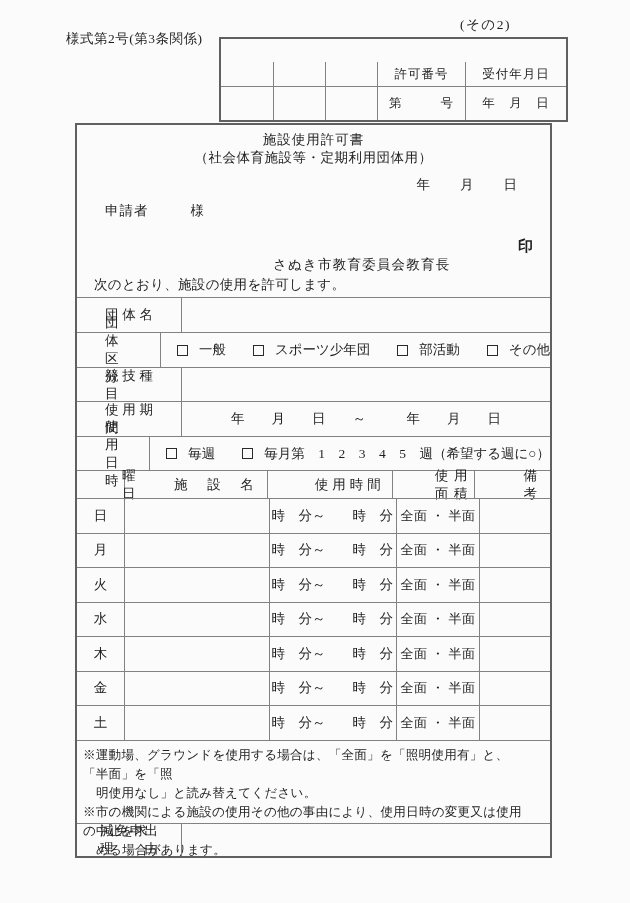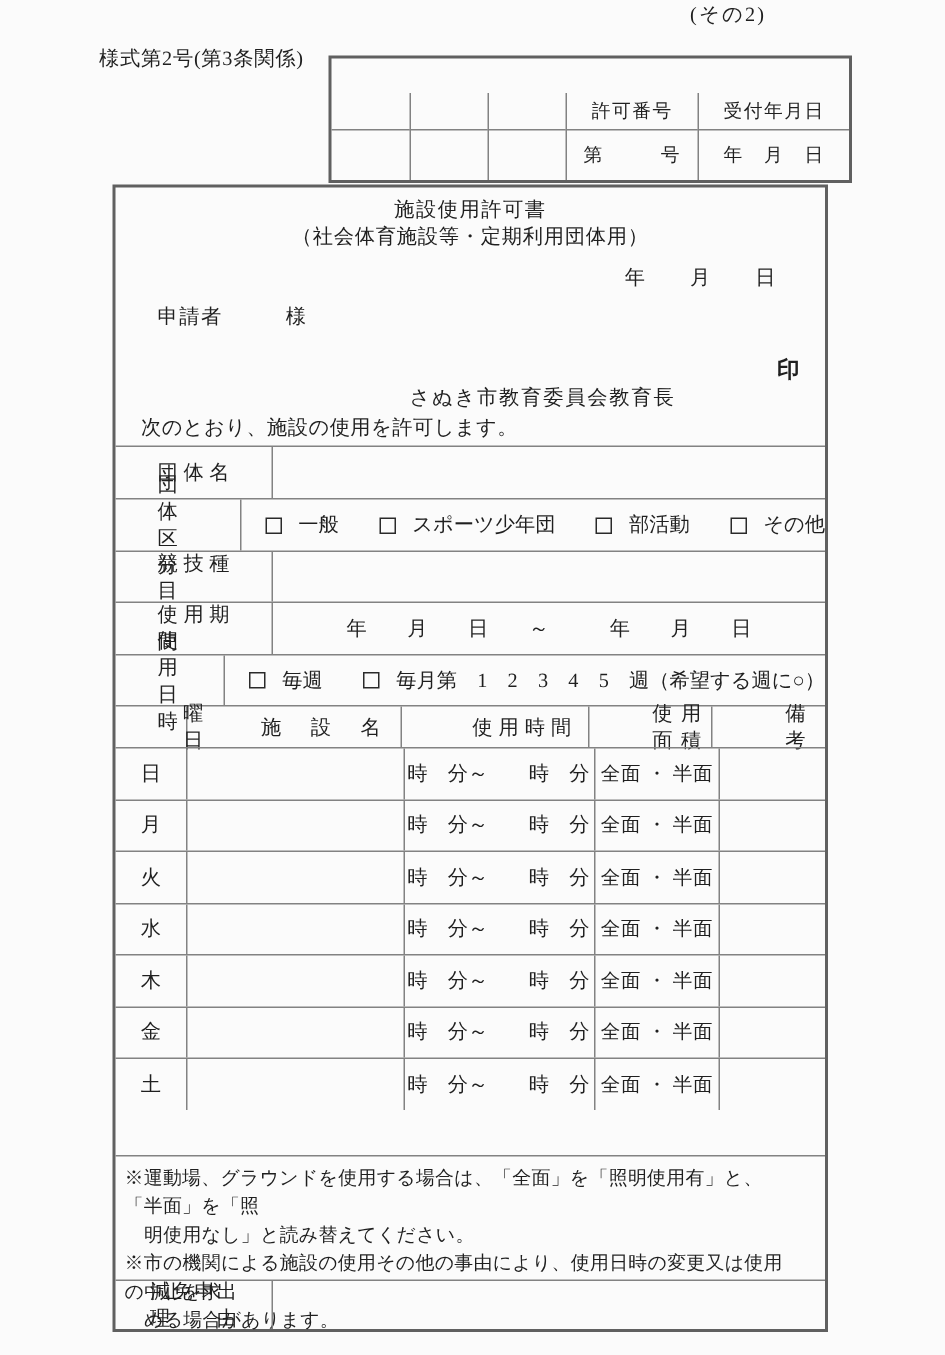--- a/index.html
+++ b/index.html
@@ -4,21 +4,21 @@
 <style>
   html,body{margin:0;padding:0;}
   body{
     width:630px;height:903px;
     background:#fbfbfb;
     font-family:"Liberation Serif","DejaVu Serif",serif;
     color:#1f1f1f;font-size:13.5px;
   }
   .page{position:relative;width:630px;height:903px;overflow:hidden;}
   .form-no{position:absolute;left:66px;top:30px;letter-spacing:.5px;}
-  .page-note{position:absolute;left:460px;top:1px;letter-spacing:1.5px;}
+  .page-note{position:absolute;left:460px;top:16px;letter-spacing:1.5px;}
 
   
   .approval{position:absolute;left:219px;top:37px;border:2px solid #606060;display:flex;flex-direction:column;}
   .a-row{display:flex;}
   .a-cell{border-left:1px solid #828282;box-sizing:border-box;display:flex;align-items:center;justify-content:center;font-size:12.5px;letter-spacing:1px;white-space:pre;}
   .a-cell:first-child{border-left:none;}
   .a-row2 .a-cell{border-top:1px solid #828282;}
   .aw-s{width:52px;} .aw-m{width:88px;} .aw-l{width:101px;}
   .a-row1 .a-cell{height:24px;margin-top:23px;} .a-row2 .a-cell{height:34px;}
   .a-num{justify-content:space-between;padding:0 11px;}
@@ -52,21 +52,21 @@
   .sc{border-right:1px solid #828282;box-sizing:border-box;display:flex;align-items:center;}
   .c1{width:48px;} .c2{width:145px;} .c3{width:127px;} .c4{width:83px;} .c5{flex:1;border-right:none;align-items:center;}
   .sc .jl2{width:100%;text-align:justify;text-align-last:justify;margin-left:36px;}
   .c1 .jl2{padding:0 9px;} .c2 .jl2{padding:0 13px;} .c3 .jl2{padding:0 11px;}
   .c4 .jl2{padding:0 6px;} .c5 .jl2{padding:0 13px;}
   .day-cell{justify-content:center;}
   .time-cell{justify-content:flex-end;padding-right:3px;white-space:pre;}
   .area-cell{justify-content:center;white-space:pre;font-size:13px;letter-spacing:.5px;}
 
   
-  .notes{border-top:1px solid #828282;height:83px;box-sizing:border-box;padding:5px 22px 0 6px;font-size:12.6px;line-height:1.52;letter-spacing:.2px;flex-shrink:0;margin-top:30px;}
+  .notes{border-top:1px solid #828282;height:83px;box-sizing:border-box;padding:5px 22px 0 6px;font-size:12.6px;line-height:1.52;letter-spacing:.2px;flex-shrink:0;}
   .note-indent{padding-left:13px;}
   .exemption{display:flex;border-top:1px solid #828282;height:33px;box-sizing:border-box;flex-shrink:0;}
   .exemption .flabel .jl{padding:0 23px;}
 </style>
 </head>
 <body>
 
 <div class="page">
 
   <div class="form-no">様式第2号(第3条関係)</div>

